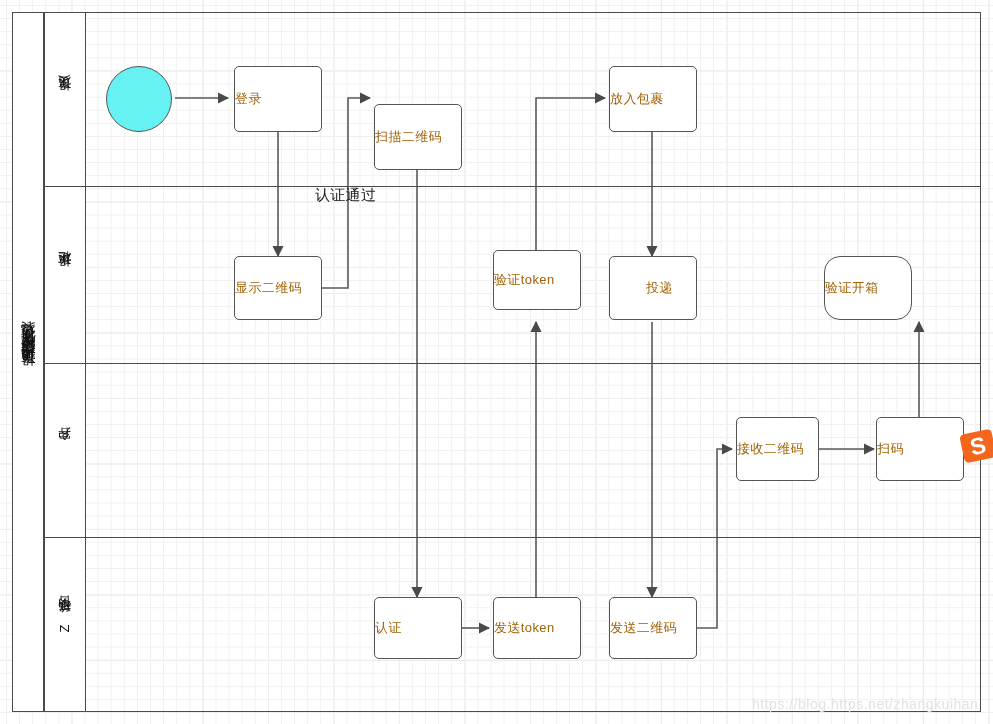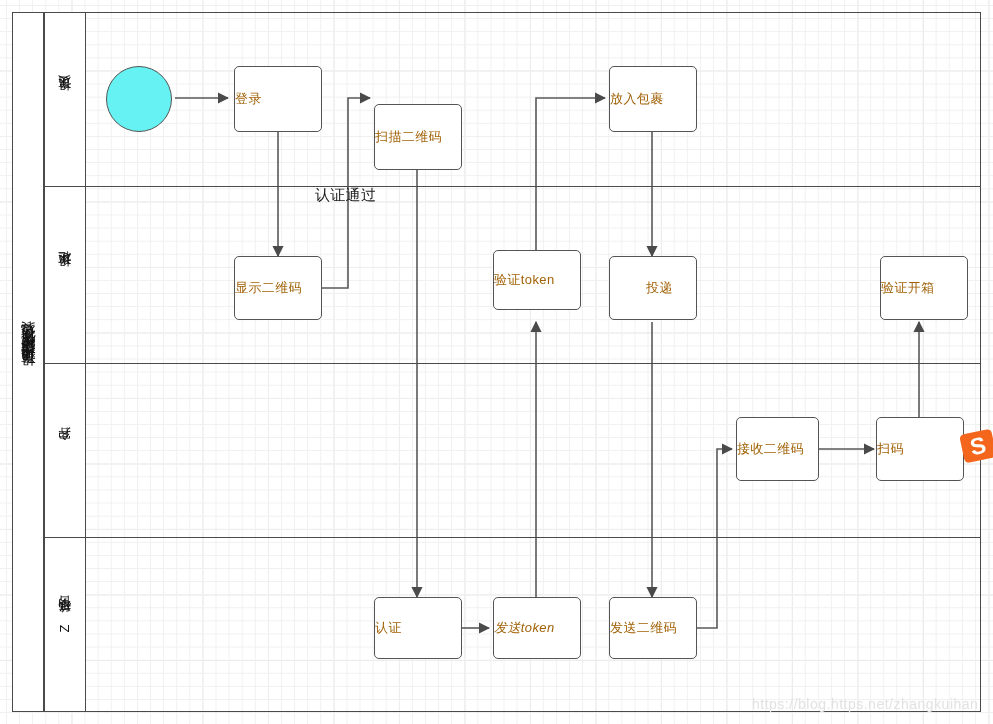--- a/index.html
+++ b/index.html
@@ -176,37 +176,37 @@
   </div>
 
   <div class="node" style="left:493px;top:250px;width:88px;height:60px;">
     <span>验证token</span>
   </div>
 
   <div class="node" style="left:609px;top:256px;width:88px;height:64px;padding-left:36px;">
     <span>投递</span>
   </div>
 
-  <div class="node" style="left:880px;top:256px;width:88px;height:64px;">
+  <div class="node" style="left:824px;top:256px;width:88px;height:64px;border-radius:16px;">
     <span>验证开箱</span>
   </div>
 
   <div class="node" style="left:736px;top:417px;width:83px;height:64px;">
     <span>接收二维码</span>
   </div>
 
   <div class="node" style="left:876px;top:417px;width:88px;height:64px;">
     <span>扫码</span>
   </div>
 
   <div class="node" style="left:374px;top:597px;width:88px;height:62px;">
     <span>认证</span>
   </div>
 
-  <div class="node" style="left:493px;top:597px;width:88px;height:62px;font-style:italic;">
+  <div class="node" style="left:493px;top:597px;width:88px;height:62px;">
     <span>发送token</span>
   </div>
 
   <div class="node" style="left:609px;top:597px;width:88px;height:62px;">
     <span>发送二维码</span>
   </div>
 
   <div class="edge-label" style="left:315px;top:186px;">
     <span>认证通过</span>
   </div>

